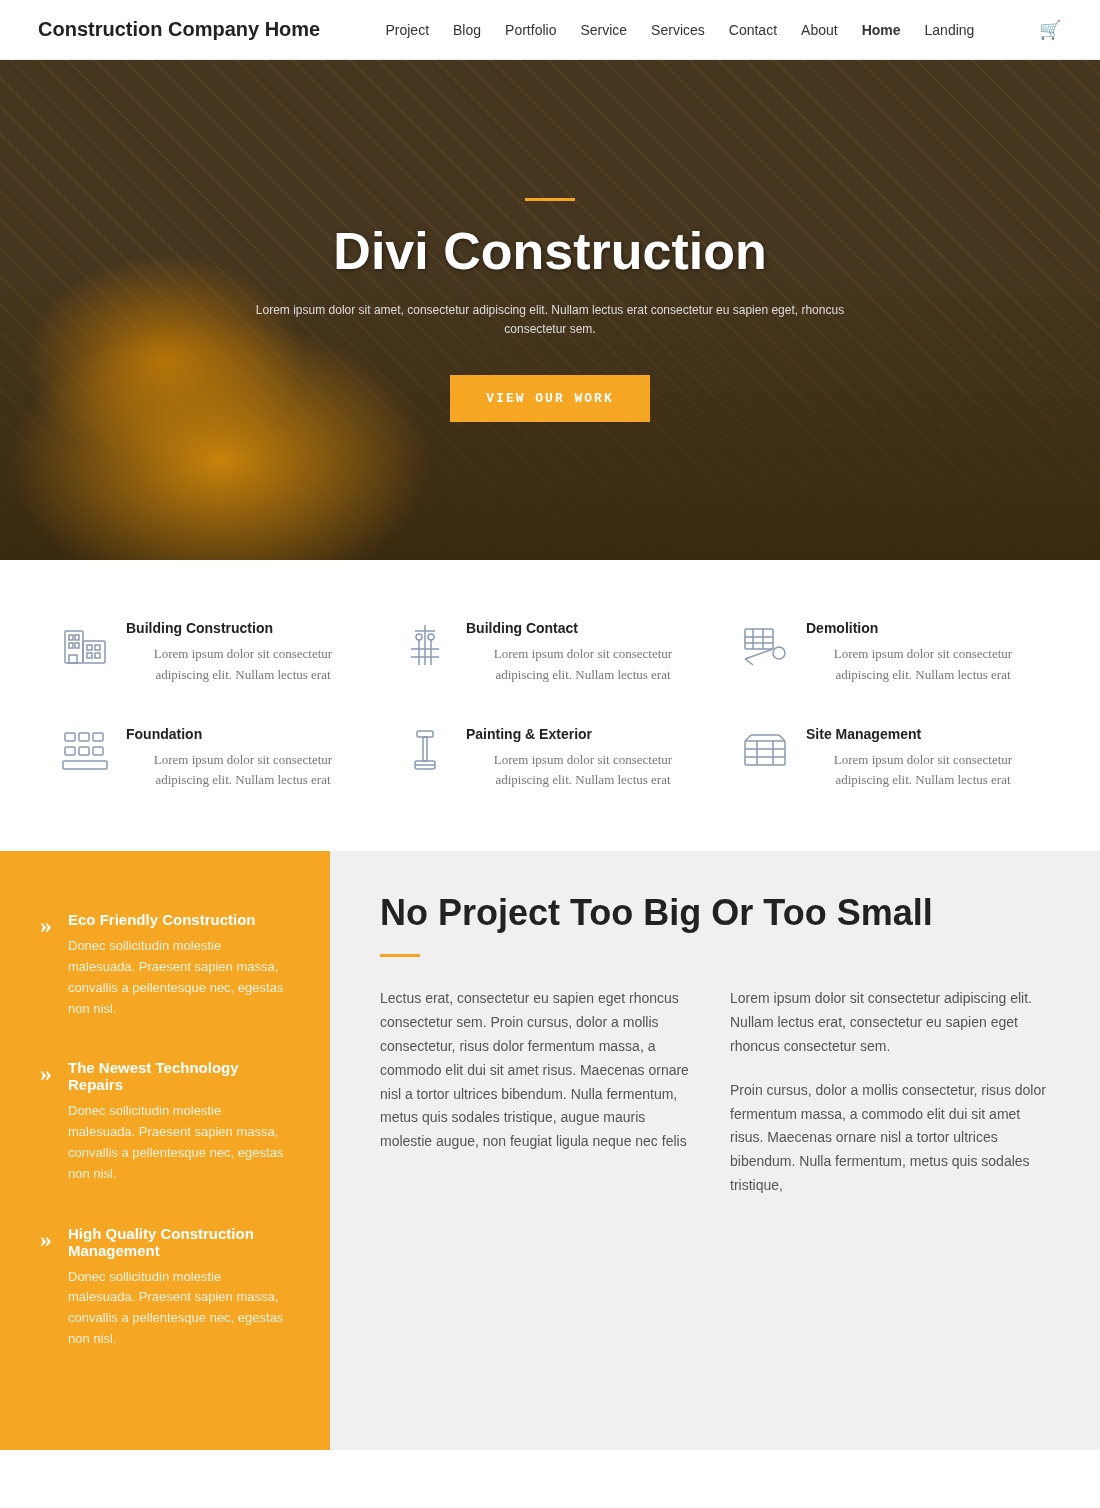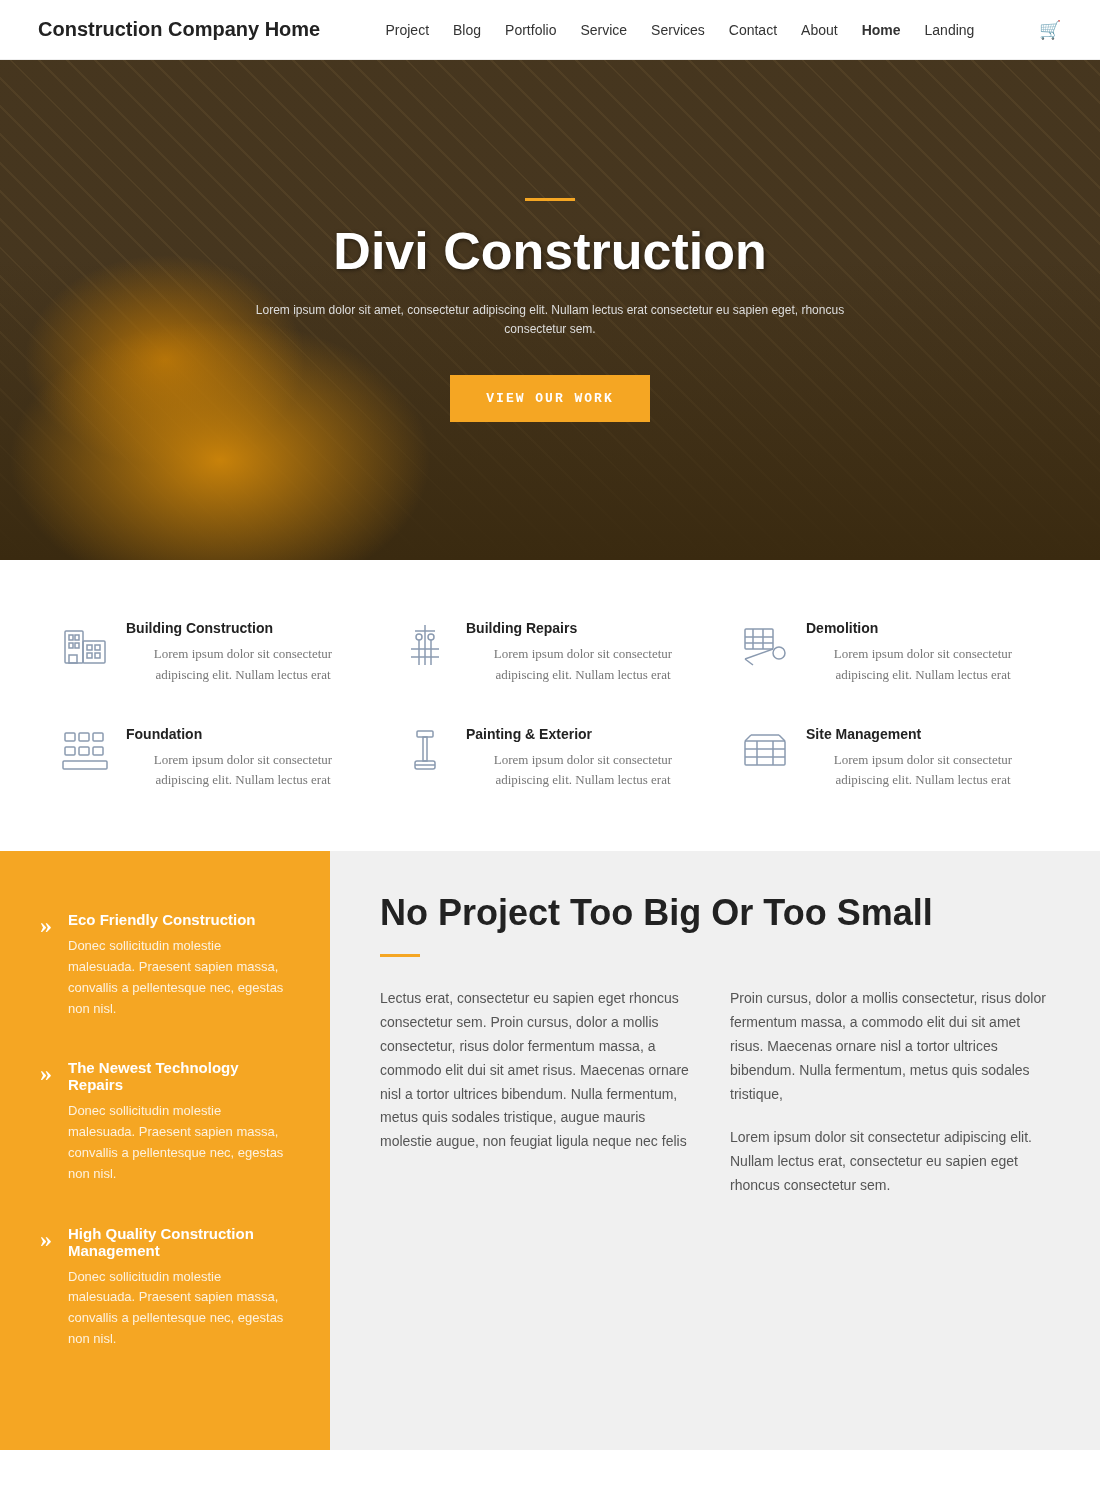--- a/index.html
+++ b/index.html
@@ -296,21 +296,21 @@
           <line x1="14" y1="10" x2="34" y2="10"></line>
           <circle cx="18" cy="16" r="3"></circle>
           <circle cx="30" cy="16" r="3"></circle>
           <line x1="18" y1="19" x2="18" y2="44"></line>
           <line x1="30" y1="19" x2="30" y2="44"></line>
           <line x1="10" y1="28" x2="38" y2="28"></line>
           <line x1="10" y1="36" x2="38" y2="36"></line>
         </svg>
       </div>
       <div class="service-text">
-        <h3>Building Repairs</h3>
+        <h3>Building Contact</h3>
         <p>Lorem ipsum dolor sit consectetur adipiscing elit. Nullam lectus erat</p>
       </div>
     </div>
 
     <div class="service-item">
       <div class="service-icon">
         <svg viewBox="0 0 48 48">
           <rect x="4" y="8" width="28" height="20" rx="1"></rect>
           <line x1="4" y1="16" x2="32" y2="16"></line>
           <line x1="4" y1="22" x2="32" y2="22"></line>
@@ -413,19 +413,19 @@
   </div>
 
   <div class="split-right">
     <h2>No Project Too Big Or Too Small</h2>
     <div class="split-accent"></div>
     <div class="split-cols">
       <div class="split-col">
         <p>Lectus erat, consectetur eu sapien eget rhoncus consectetur sem. Proin cursus, dolor a mollis consectetur, risus dolor fermentum massa, a commodo elit dui sit amet risus. Maecenas ornare nisl a tortor ultrices bibendum. Nulla fermentum, metus quis sodales tristique, augue mauris molestie augue, non feugiat ligula neque nec felis</p>
       </div>
       <div class="split-col">
+        <p>Lorem ipsum dolor sit consectetur adipiscing elit. Nullam lectus erat, consectetur eu sapien eget rhoncus consectetur sem.</p>
         <p>Proin cursus, dolor a mollis consectetur, risus dolor fermentum massa, a commodo elit dui sit amet risus. Maecenas ornare nisl a tortor ultrices bibendum. Nulla fermentum, metus quis sodales tristique,</p>
-        <p>Lorem ipsum dolor sit consectetur adipiscing elit. Nullam lectus erat, consectetur eu sapien eget rhoncus consectetur sem.</p>
       </div>
     </div>
   </div>
 
 </div>
 
 </body></html>

